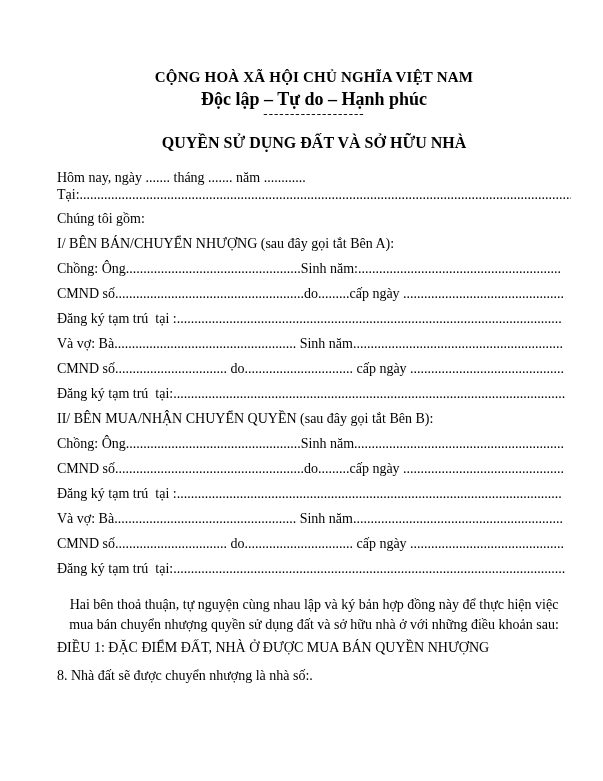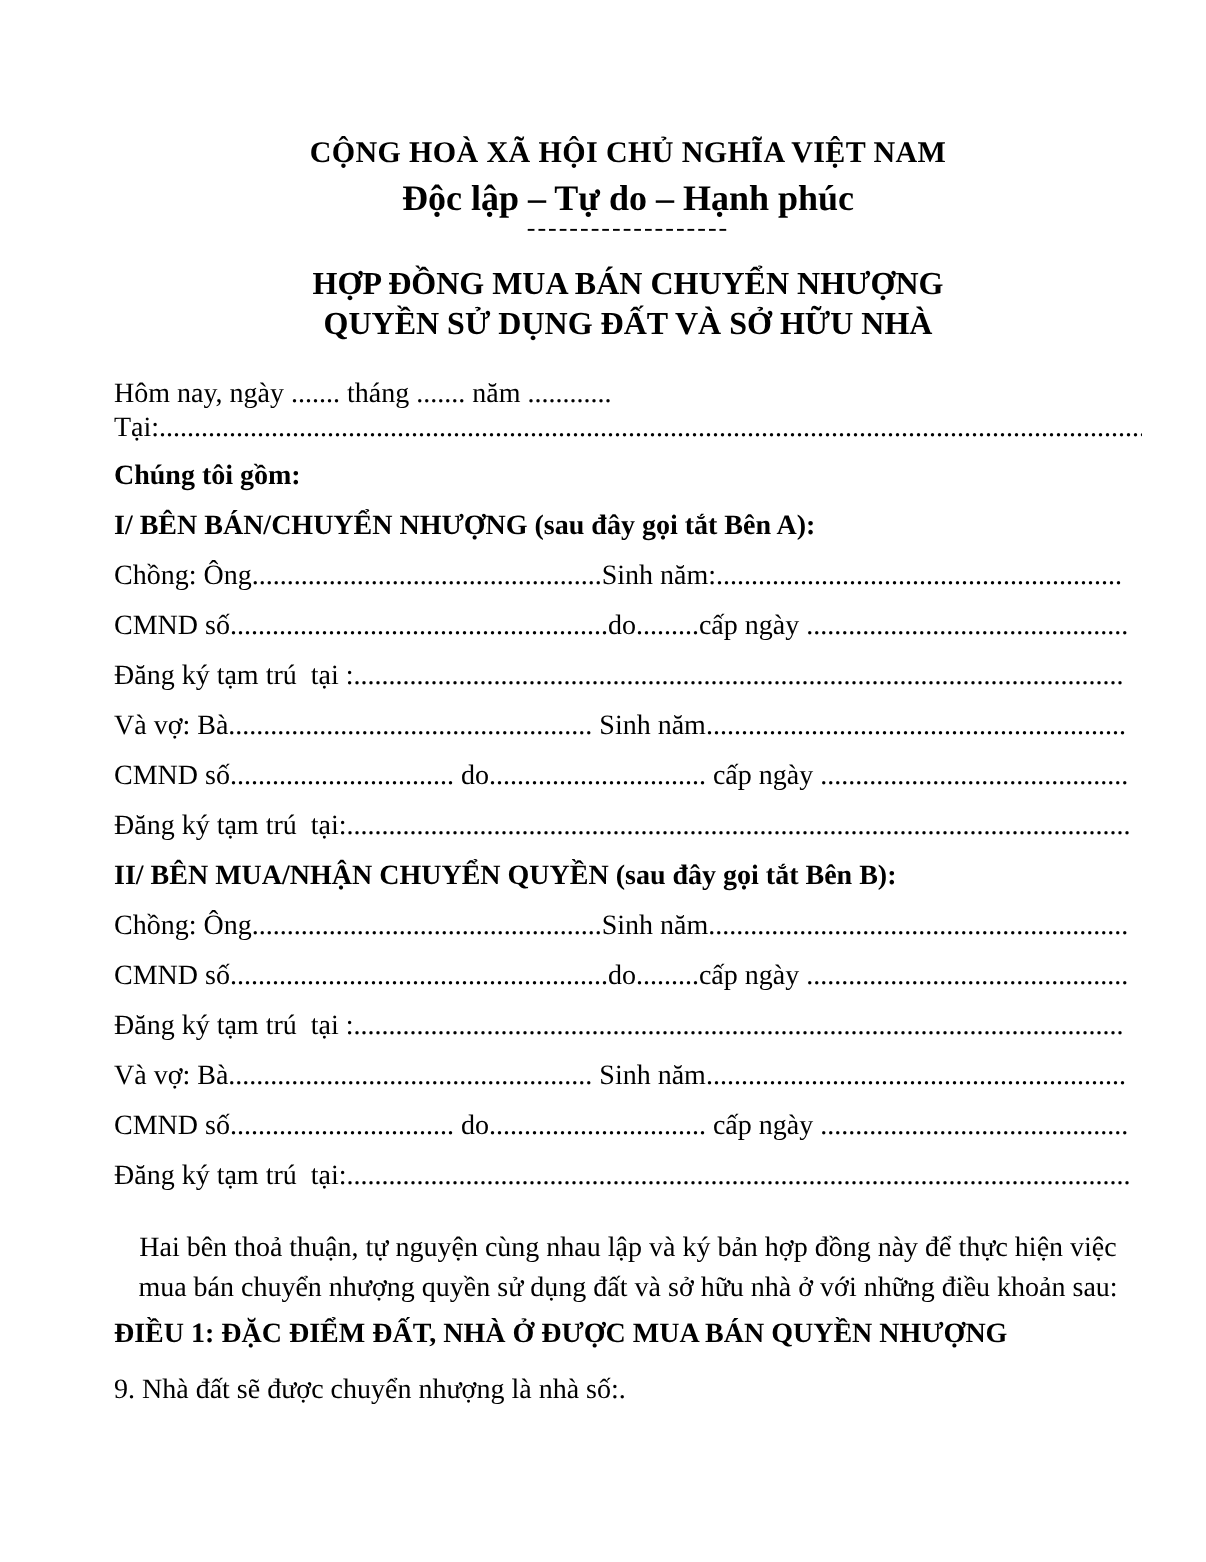--- a/index.html
+++ b/index.html
@@ -50,39 +50,38 @@
     white-space: pre;
     overflow: hidden;
   }
   .row--tight {
     line-height: 17px;
     white-space: pre;
     overflow: hidden;
   }
   .row--first-tight { margin-top: 16px; }
   .row--after-tight { margin-top: 3px; }
-  .bold { font-weight: bold; }
+  .bold { font-weight: normal; }
   .paragraph {
     margin-top: 14px;
     line-height: 20px;
     text-align: center;
   }
   .article-item { margin-top: 3px; }
 </style>
 </head>
 <body>
 
 <div class="doc">
 
   <div class="header">
     <div class="national-title">CỘNG HOÀ XÃ HỘI CHỦ NGHĨA VIỆT NAM</div>
     <div class="motto">Độc lập – Tự do – Hạnh phúc</div>
     <div class="separator">-------------------</div>
     <div class="main-title">
-      <div>HỢP ĐỒNG MUA BÁN CHUYỂN NHƯỢNG</div>
       <div>QUYỀN SỬ DỤNG ĐẤT VÀ SỞ HỮU NHÀ</div>
     </div>
   </div>
 
   <div class="row--tight row--first-tight">Hôm nay, ngày ....... tháng ....... năm ............</div>
   <div class="row--tight">Tại:............................................................................................................................................................</div>
 
   <div class="row bold row--after-tight">Chúng tôi gồm:</div>
 
   <div class="row bold">I/ BÊN BÁN/CHUYỂN NHƯỢNG (sau đây gọi tắt Bên A):</div>
@@ -100,15 +99,15 @@
   <div class="row">CMND số......................................................do.........cấp ngày ..............................................</div>
   <div class="row">Đăng ký tạm trú  tại :..............................................................................................................</div>
   <div class="row">Và vợ: Bà.................................................... Sinh năm............................................................</div>
   <div class="row">CMND số................................ do............................... cấp ngày ............................................</div>
   <div class="row">Đăng ký tạm trú  tại:................................................................................................................</div>
 
   <div class="paragraph">Hai bên thoả thuận, tự nguyện cùng nhau lập và ký bản hợp đồng này để thực hiện việc mua bán chuyển nhượng quyền sử dụng đất và sở hữu nhà ở với những điều khoản sau:</div>
 
   <div class="row bold">ĐIỀU 1: ĐẶC ĐIỂM ĐẤT, NHÀ Ở ĐƯỢC MUA BÁN QUYỀN NHƯỢNG</div>
 
-  <div class="row article-item">9. Nhà đất sẽ được chuyển nhượng là nhà số:.</div>
+  <div class="row article-item">8. Nhà đất sẽ được chuyển nhượng là nhà số:.</div>
 
 </div>
 
 </body></html>

